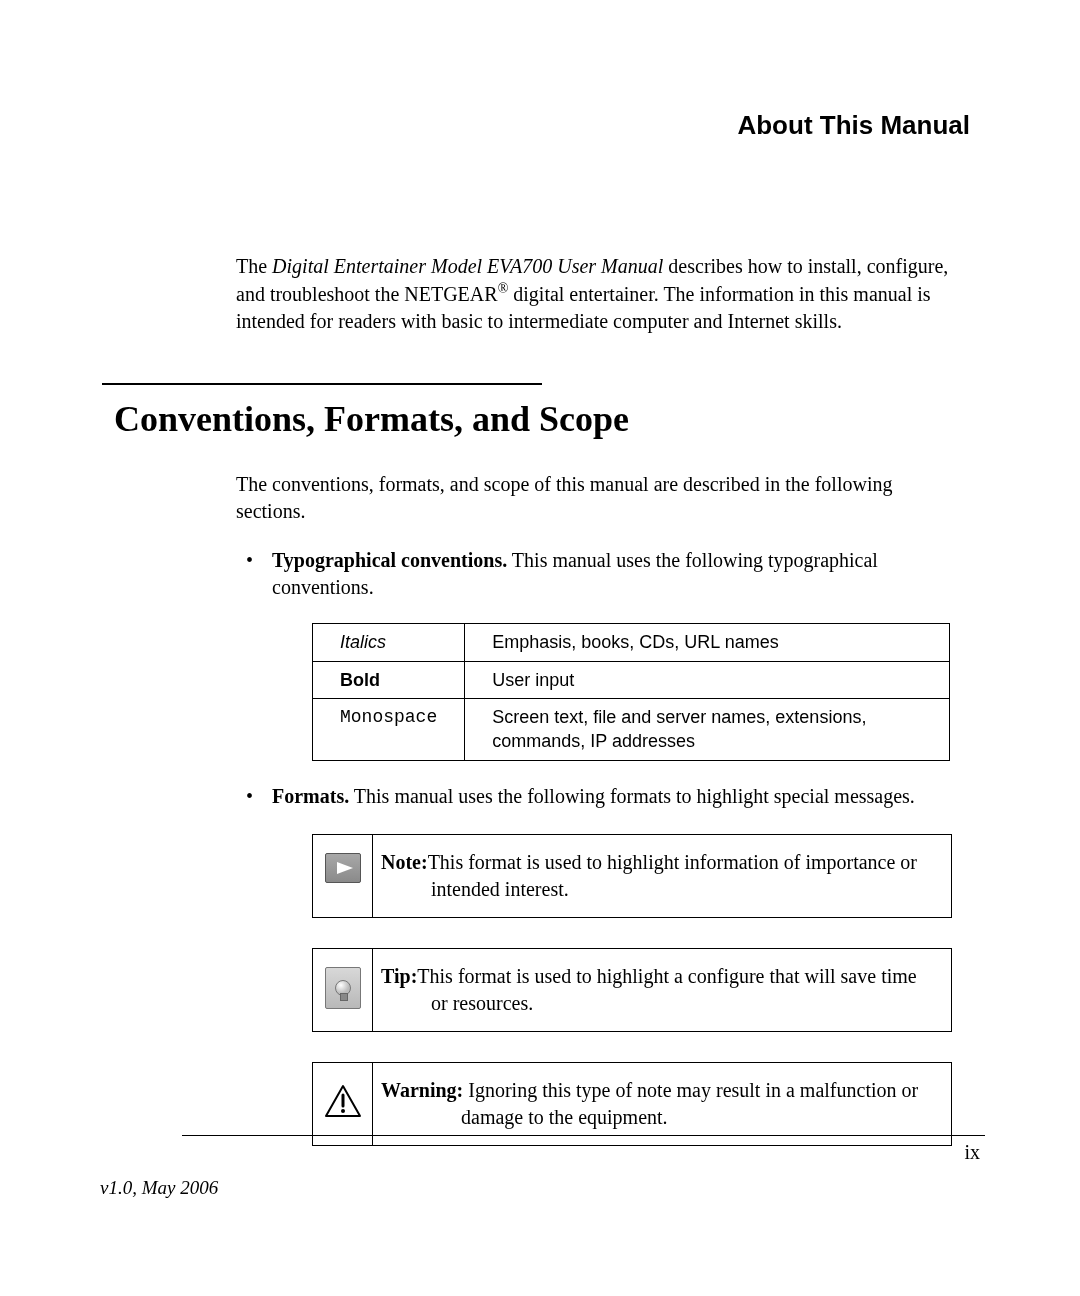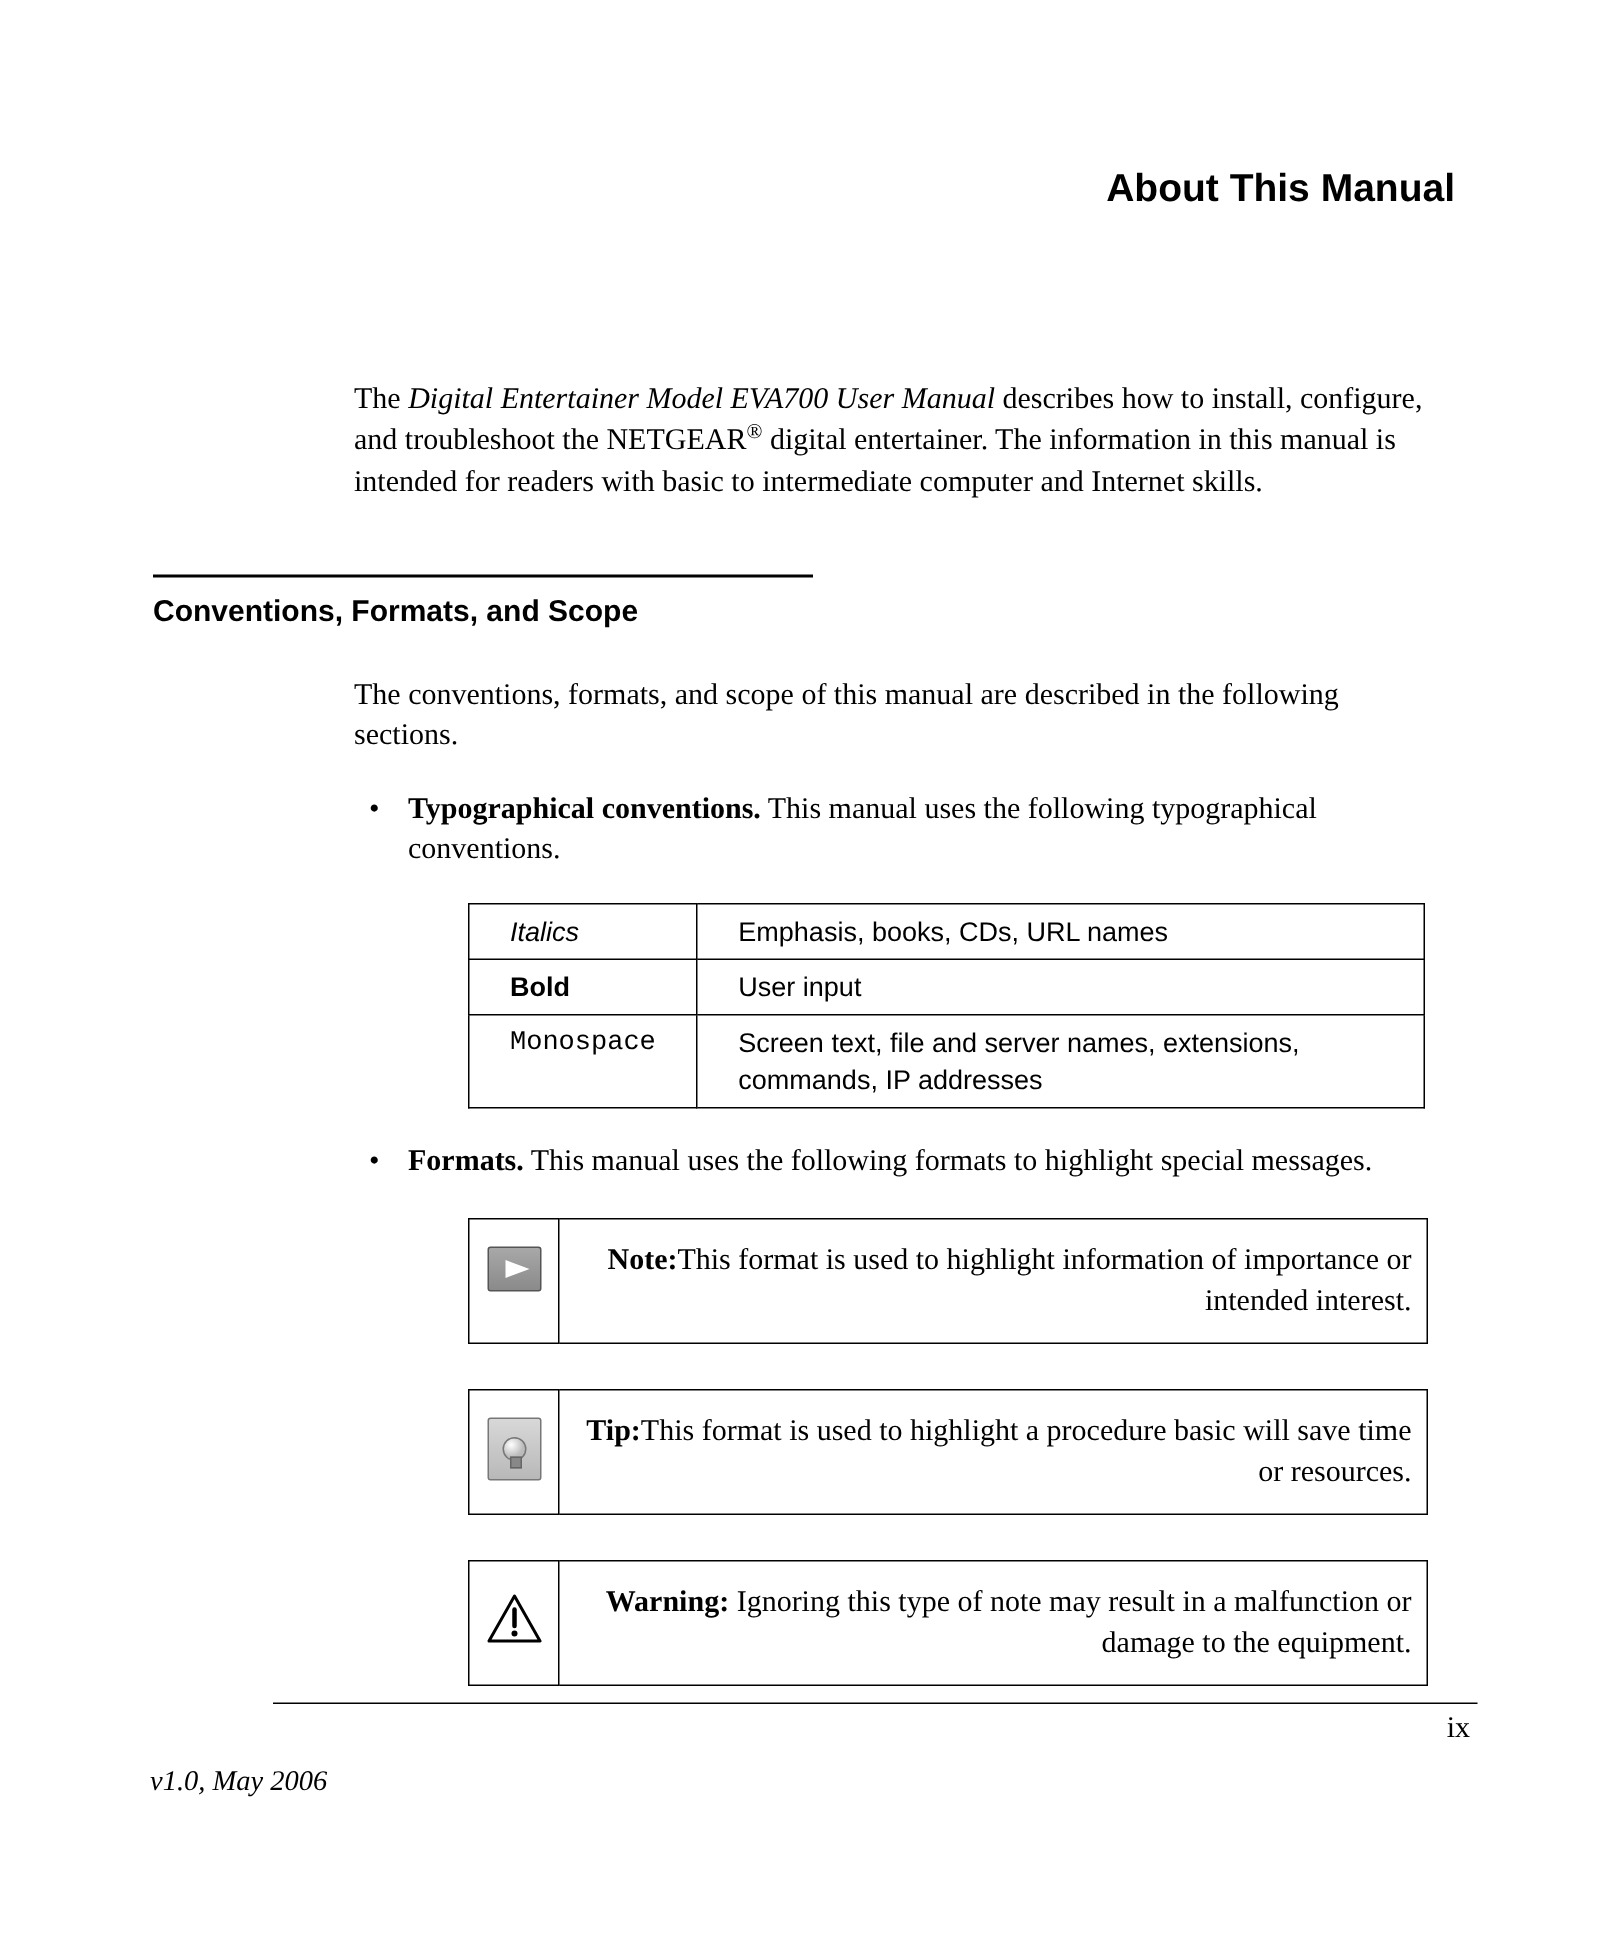--- a/index.html
+++ b/index.html
@@ -30,25 +30,25 @@
     .intro-para .italic { font-style: italic; }
     .sup { font-size: 0.7em; vertical-align: super; }
     .section-rule {
       border: none;
       border-top: 2px solid #000;
       width: 440px;
       margin-left: 2px;
       margin-bottom: 10px;
     }
     .section-heading {
-      font-family: Liberation Sans, sans-serif;
+      font-family: Liberation Serif, serif;
       font-weight: bold;
-      font-size: 20px;
+      font-size: 36px;
       margin-bottom: 28px;
-      margin-left: 2px;
+      margin-left: 14px;
     }
     .body-para {
       margin-left: 136px;
       margin-right: 18px;
       margin-bottom: 22px;
     }
     .bullet-list {
       margin-left: 136px;
       margin-right: 18px;
       list-style: none;
@@ -90,21 +90,20 @@
     .callout-table {
       border-collapse: collapse;
       width: 640px;
       margin-bottom: 30px;
       font-family: "Times New Roman", Times, serif;
       font-size: 20px;
     }
     .callout-table td {
       border: 1px solid #000;
       vertical-align: top;
-      text-align: right;
     }
     .callout-table td.icon-cell {
       width: 60px;
       text-align: center;
       padding: 18px 6px;
     }
     .callout-table td.text-cell {
       padding: 14px 10px 14px 8px;
     }
     .callout-lead { font-weight: bold; }
@@ -238,21 +237,21 @@
 
       <table class="callout-table">
         <tbody>
             <tr>
           <td class="icon-cell">
             <div class="tip-icon-box">
               <div class="tip-bulb"></div>
             </div>
           </td>
           <td class="text-cell">
-            <span class="callout-lead">Tip:</span><span>This format is used to highlight a procedure basic will save time</span>
+            <span class="callout-lead">Tip:</span><span>This format is used to highlight a configure that will save time</span>
             <span class="callout-body-rest">or resources.</span>
           </td>
         </tr>
       </tbody>
         </table>
 
       <table class="callout-table">
         <tbody>
             <tr>
           <td class="icon-cell">

